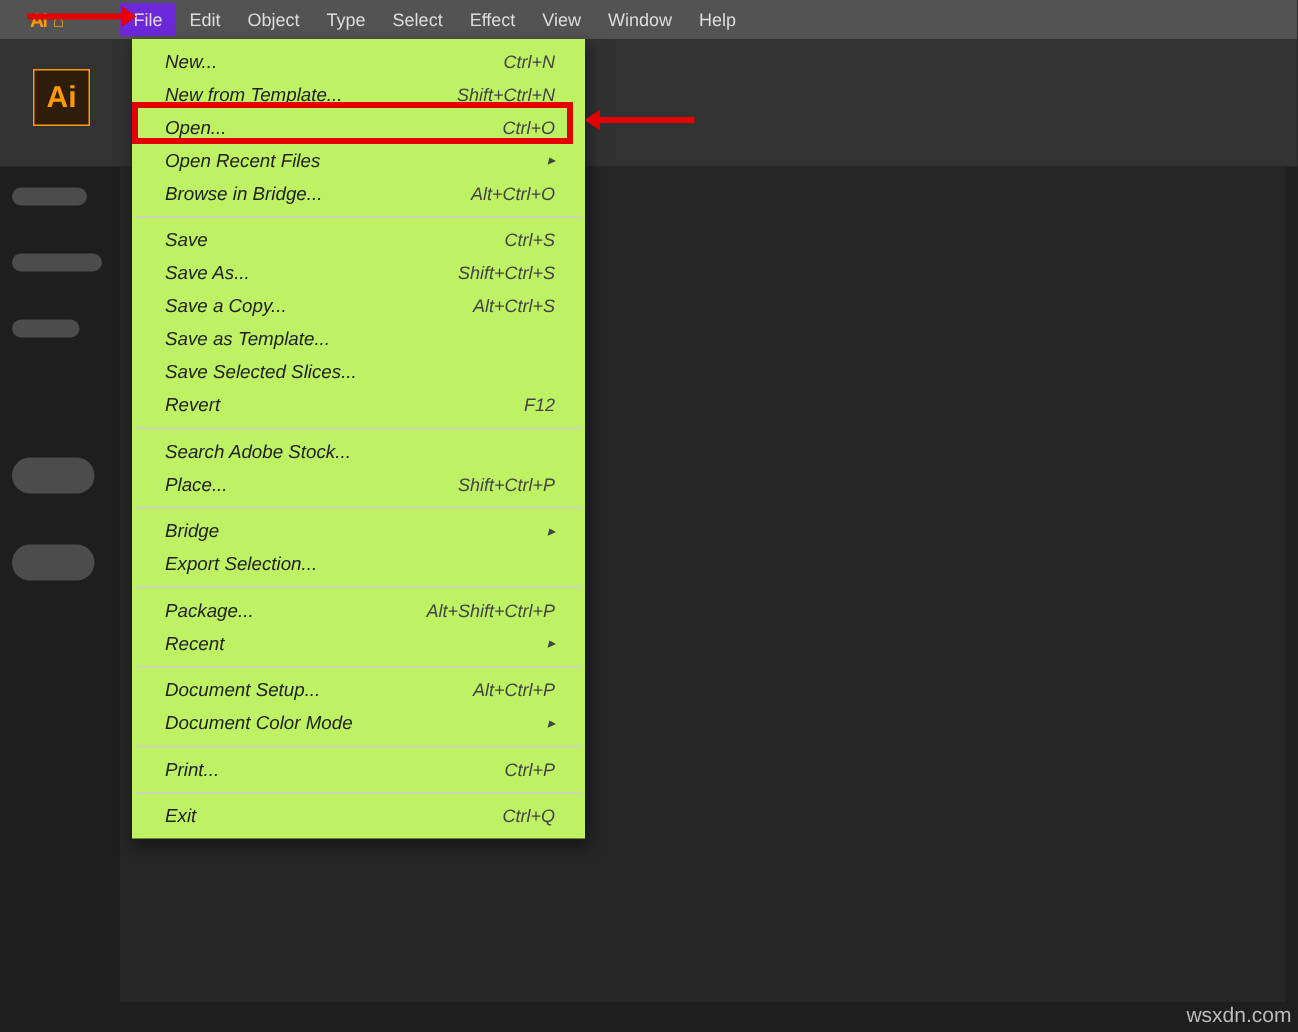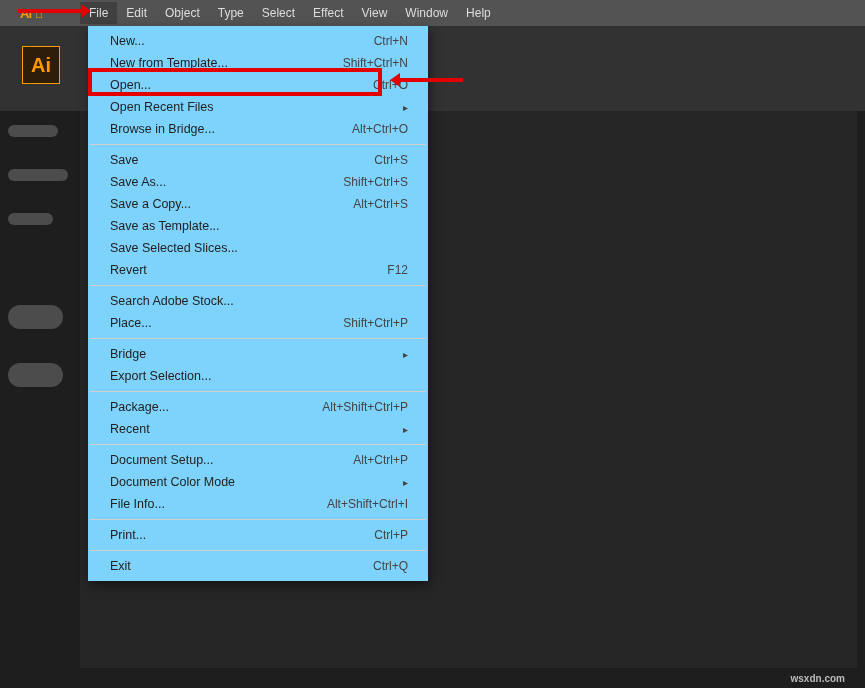--- a/index.html
+++ b/index.html
@@ -1,40 +1,40 @@
 <!DOCTYPE html>
 <html><head>
 <meta charset="utf-8">
 <style>
   * { margin: 0; padding: 0; box-sizing: border-box; font-family: "Segoe UI", Tahoma, sans-serif; }
   body { background: #1e1e1e; width: 865px; height: 688px; overflow: hidden; position: relative; }
   .menubar { height: 26px; background: #535353; display: flex; align-items: center; padding-left: 20px; color: #ddd; font-size: 12px; position: relative; z-index: 1; }
   .menubar .logo-strip { width: 60px; display: flex; align-items: center; gap: 4px; color: #ff9a00; font-size: 13px; letter-spacing: -1px; position: relative; }
   .menubar .mb-item { padding: 4px 9px; cursor: pointer; }
-  .menubar .mb-item.active { background: #404040; }
+  .menubar .mb-item.active { background: #6d28d9; }
   .app-chrome { background: #323232; height: 85px; display: flex; align-items: flex-start; padding-top: 20px; padding-left: 22px; }
   .ai-logo { width: 38px; height: 38px; border: 1px solid #ff9a00; display: flex; align-items: center; justify-content: center; color: #ff9a00; font-weight: 700; font-size: 20px; background: #2e1d09; }
   .side-panel { position: absolute; left: 8px; top: 125px; display: flex; flex-direction: column; gap: 20px; }
   .skeleton { background: #4c4c4c; border-radius: 6px; }
   .sk-line { height: 12px; width: 50px; }
   .sk-pill { height: 24px; width: 55px; border-radius: 12px; }
   .content-area { position: absolute; left: 80px; top: 111px; right: 8px; bottom: 20px; background: #262626; }
   
-  .dropdown { position: absolute; left: 88px; top: 26px; width: 340px; background: #7dd3fc; box-shadow: 2px 4px 10px rgba(0,0,0,0.5); z-index: 5; padding: 4px 0; }
+  .dropdown { position: absolute; left: 88px; top: 26px; width: 302px; background: #bef264; box-shadow: 2px 4px 10px rgba(0,0,0,0.5); z-index: 5; padding: 4px 0; font-style: italic; }
   .dd-item { display: flex; justify-content: space-between; align-items: center; padding: 3px 20px 3px 22px; font-size: 12.5px; color: #222; cursor: pointer; min-height: 22px; }
   .dd-item .submenu-caret { color: #444; font-size: 10px; }
   .dd-sep { height: 1px; background: #cfcfcf; margin: 4px 2px; }
   .shortcut { color: #444; font-size: 12px; }
   
   .red-arrow-file { position: absolute; left: 18px; top: 9px; width: 65px; height: 4px; background: #e40000; z-index: 20; }
   .red-arrow-file::after { content: ""; position: absolute; right: -8px; top: -5px; border-left: 10px solid #e40000; border-top: 7px solid transparent; border-bottom: 7px solid transparent; }
   .red-box { position: absolute; border: 4px solid #e40000; pointer-events: none; z-index: 20; }
   .red-arrow-open { position: absolute; left: 398px; top: 78px; width: 65px; height: 4px; background: #e40000; z-index: 20; }
   .red-arrow-open::before { content: ""; position: absolute; left: -8px; top: -5px; border-right: 10px solid #e40000; border-top: 7px solid transparent; border-bottom: 7px solid transparent; }
-  .watermark { position: absolute; right: 20px; bottom: 4px; font-size: 10px; color: #bbb; font-weight: bold; }
+  .watermark { position: absolute; right: 4px; bottom: 4px; font-size: 14px; color: #bbb; }
 </style>
 </head>
 <body>
 
 <div class="red-arrow-file"></div>
 
 <div class="menubar">
   <div class="logo-strip">
     <span style="color:#ff9a00;font-weight:600;">Ai</span>
     <span>⌂</span>
@@ -138,24 +138,20 @@
     </div>
     <div class="dd-sep"></div>
     <div class="dd-item">
       <span>Document Setup...</span>
       <span class="shortcut">Alt+Ctrl+P</span>
     </div>
     <div class="dd-item">
       <span>Document Color Mode</span>
       <span class="submenu-caret">▸</span>
     </div>
-    <div class="dd-item">
-      <span>File Info...</span>
-      <span class="shortcut">Alt+Shift+Ctrl+I</span>
-    </div>
     <div class="dd-sep"></div>
     <div class="dd-item">
       <span>Print...</span>
       <span class="shortcut">Ctrl+P</span>
     </div>
     <div class="dd-sep"></div>
     <div class="dd-item">
       <span>Exit</span>
       <span class="shortcut">Ctrl+Q</span>
     </div>

